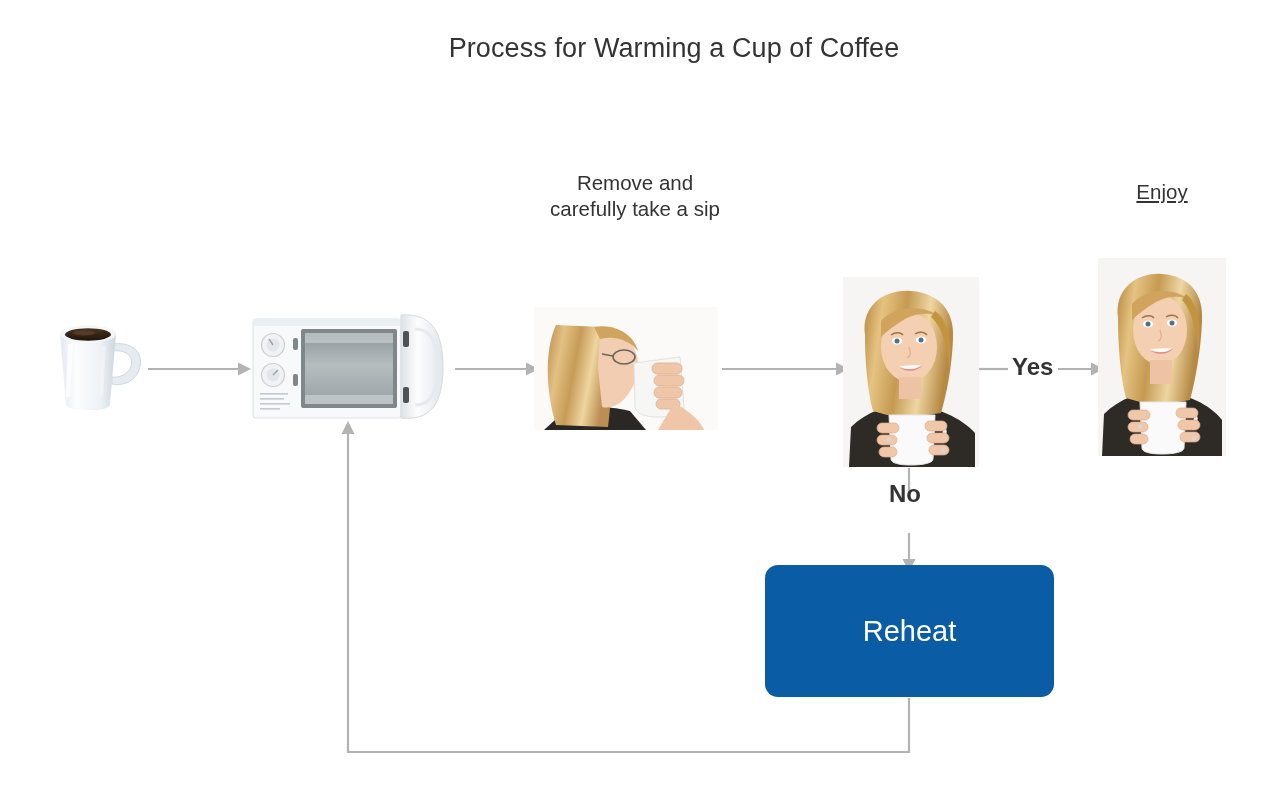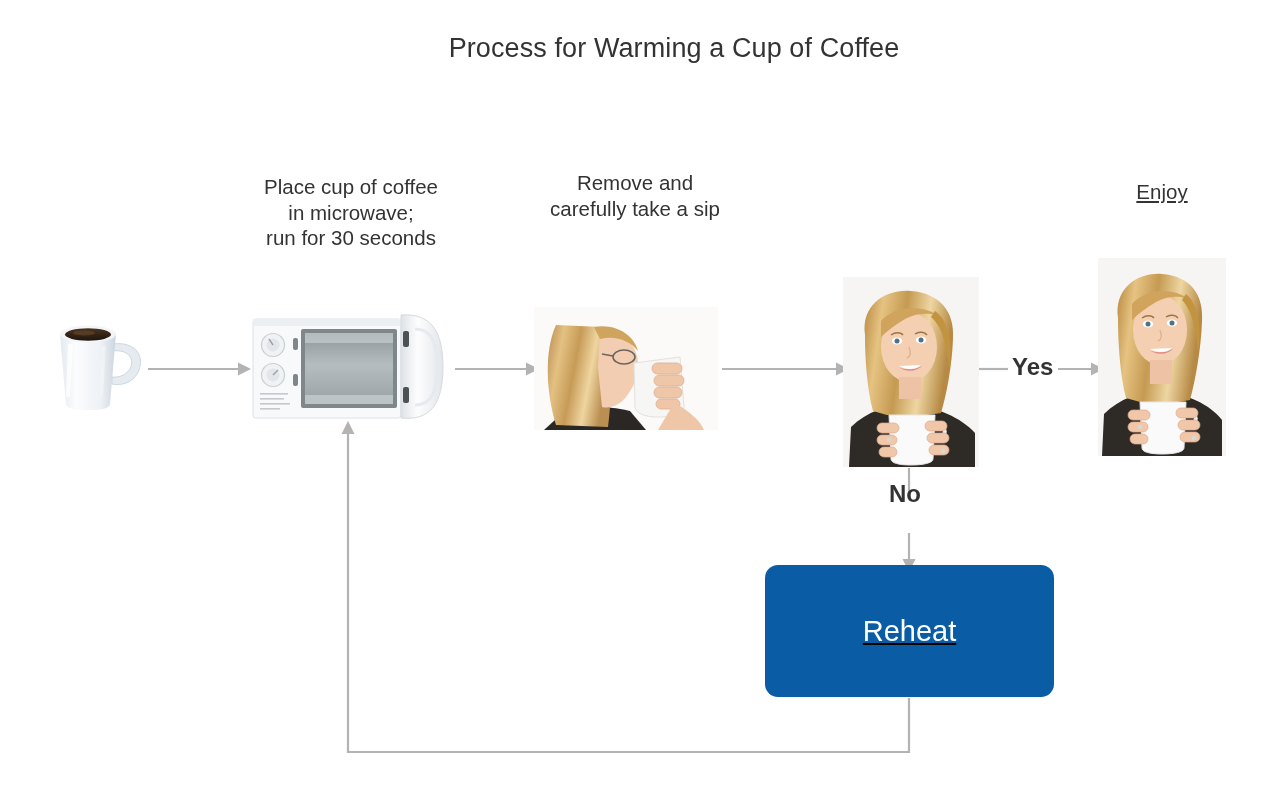--- a/index.html
+++ b/index.html
@@ -72,21 +72,20 @@
     position: absolute;
     left: 765px;
     top: 565px;
     width: 289px;
     height: 132px;
     background: #0a5ca4;
     border-radius: 13px;
     display: flex;
     align-items: center;
     justify-content: center;
-    text-decoration: underline;
   }
   #reheat-label {
     font-size: 29px;
     color: #ffffff;
     white-space: pre;
   }
 
   
   .pic {
     position: absolute;
@@ -134,23 +133,20 @@
     <g>
       <line x1="909" y1="468" x2="909" y2="498" stroke="#b3b3b3" stroke-width="2.2"></line>
       <line x1="909" y1="533" x2="909" y2="561" stroke="#b3b3b3" stroke-width="2.2" marker-end="url(#arrowhead)"></line>
     </g>
 
     <g>
       <path d="M 909 698 L 909 752 L 348 752 L 348 432" fill="none" stroke="#b3b3b3" stroke-width="2.2" marker-end="url(#arrowhead)"></path>
     </g>
   </svg>
 
-  <div class="step-caption" id="caption-1">Place cup of coffee
-in microwave;
-run for 30 seconds</div>
 
   <div class="step-caption" id="caption-2">Remove and
 carefully take a sip</div>
 
 
   <div class="step-caption" id="caption-4">Enjoy</div>
 
   <div class="edge-label" id="label-yes">Yes</div>
 
   <div class="edge-label" id="label-no">No</div>

